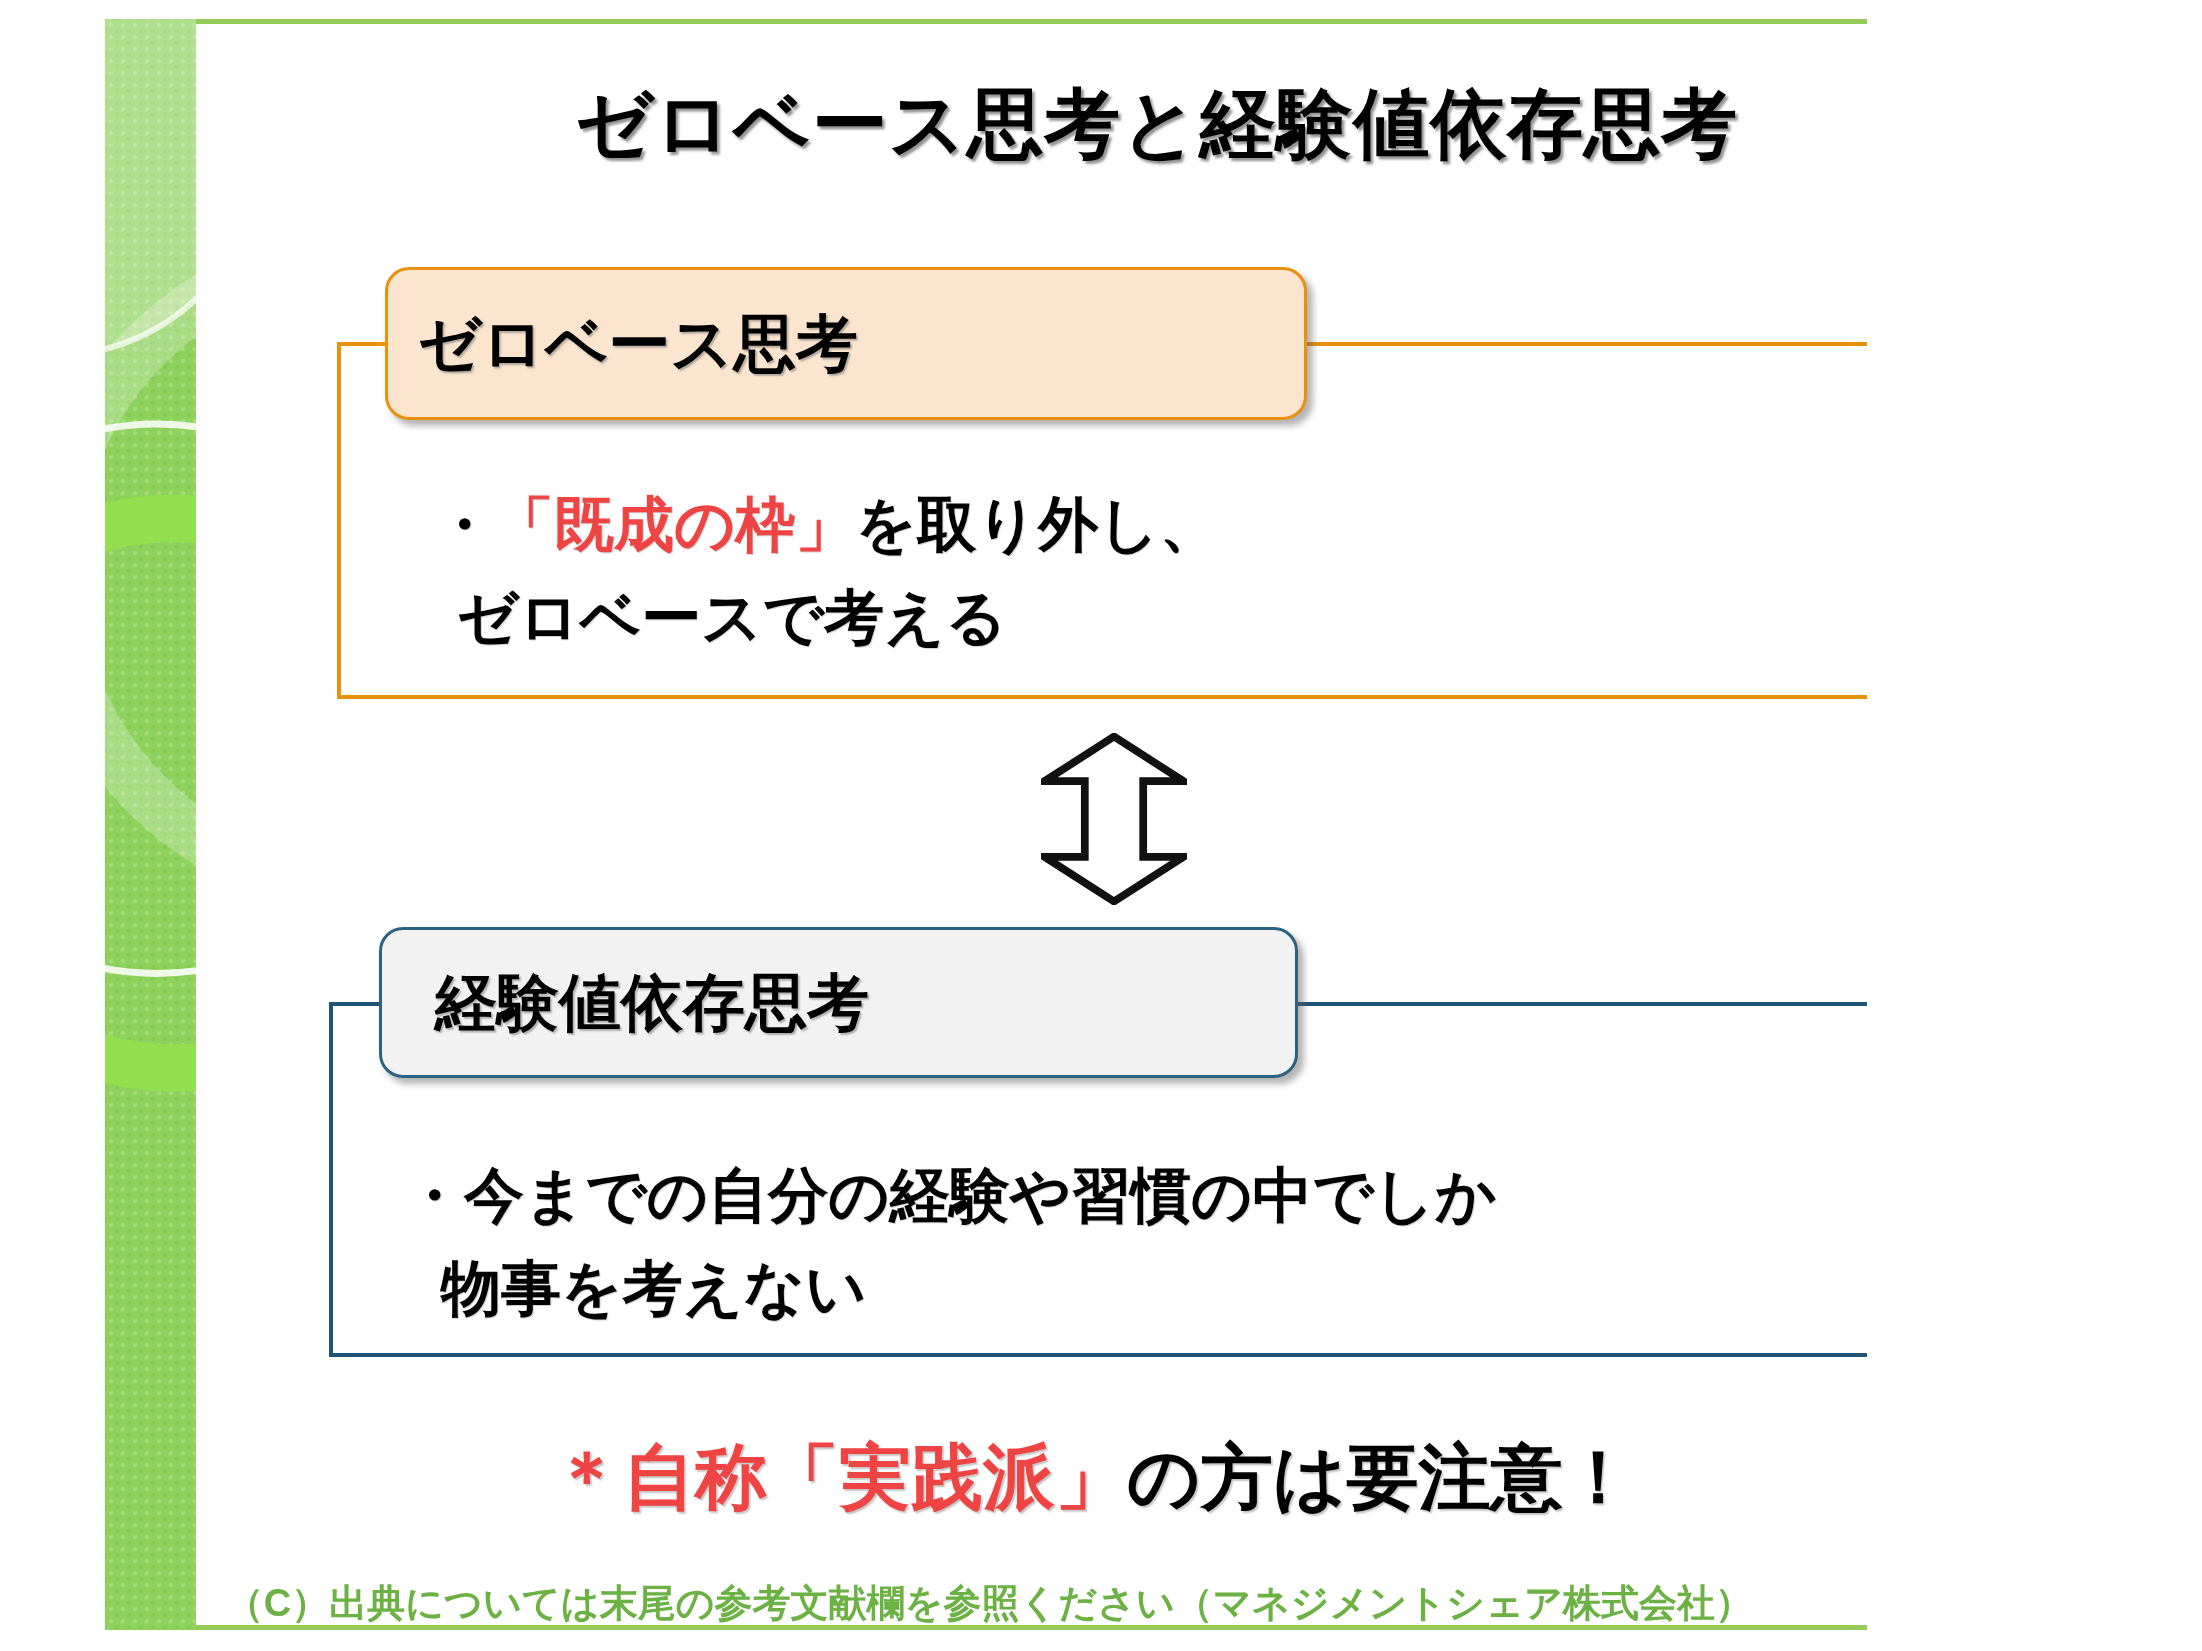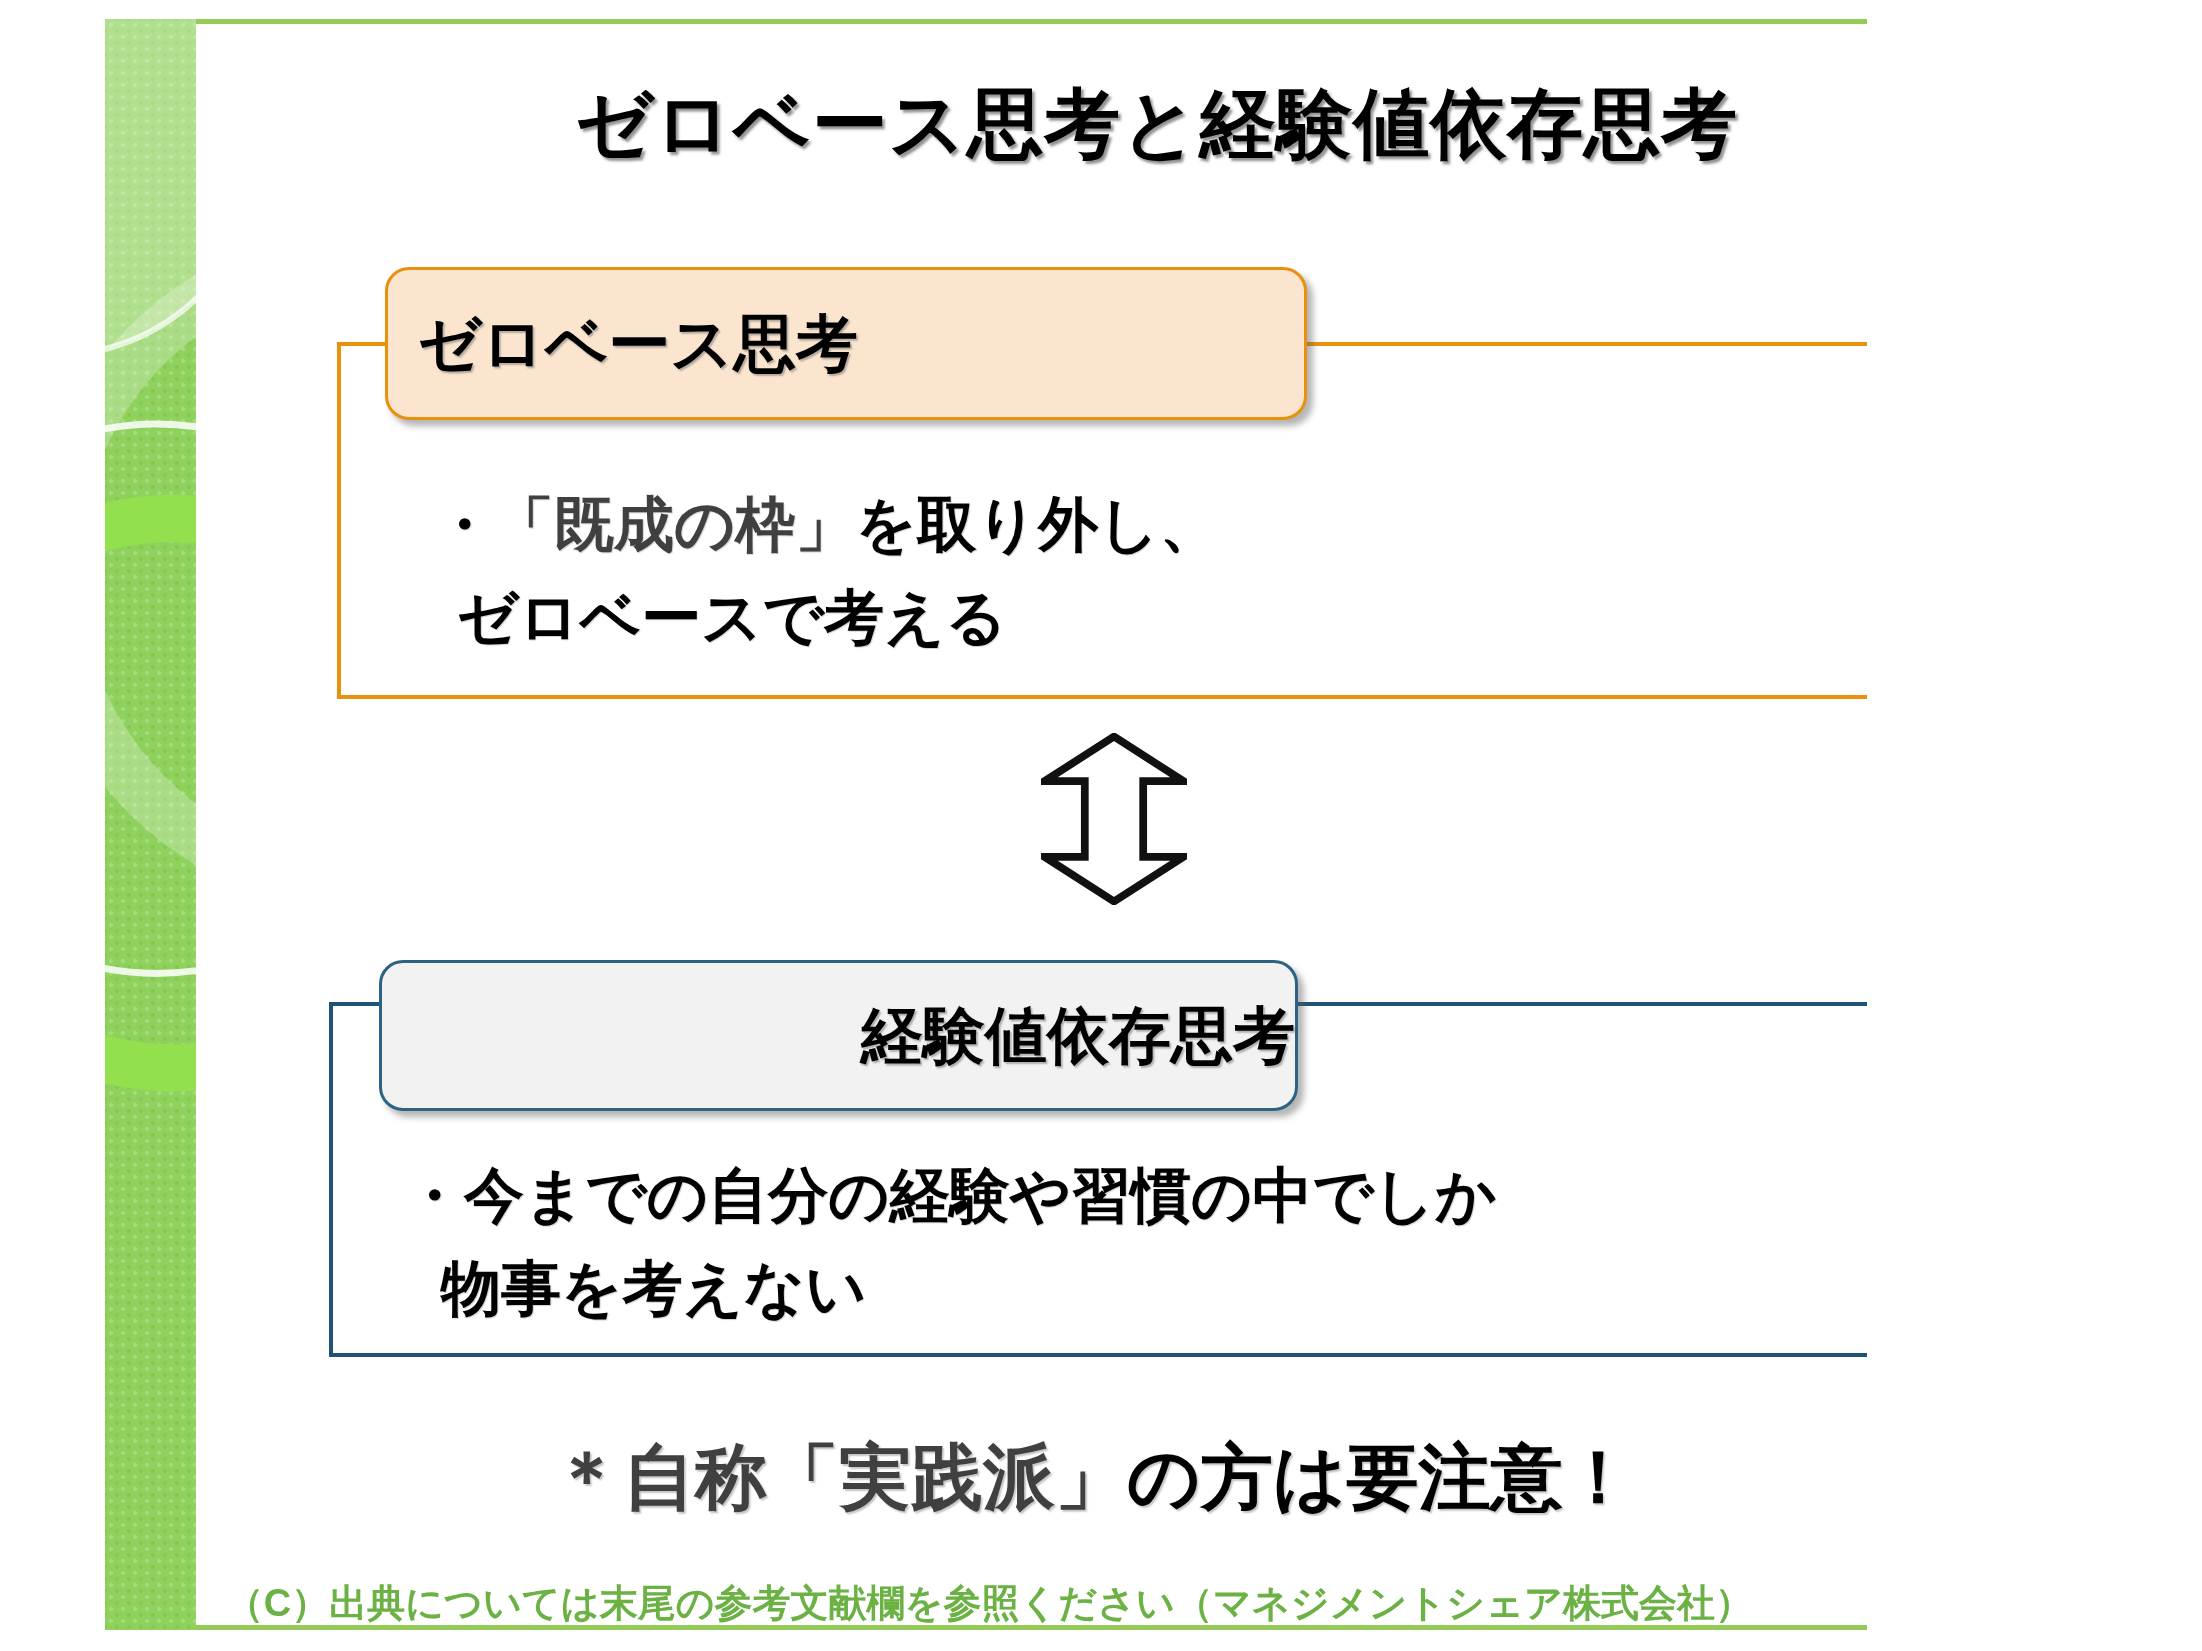--- a/index.html
+++ b/index.html
@@ -40,34 +40,34 @@
     display:flex; align-items:center; padding-left:53px;
     text-shadow:1.7px 1.7px 1.7px rgba(120,120,120,0.55);
     box-shadow:5.2px 6px 6.9px rgba(90,90,90,0.45);
     white-space:nowrap;
   }
   .header-pill.orange {
     left:385px; top:267px; width:922px; height:153px;
     background:#FCE5CF; border:3.4px solid #E8910D;padding-left:30px;
   }
   .header-pill.gray {
-    left:379px; top:960px; width:919px; height:151px;
-    background:#F2F2F2; border:3.4px solid #2E6283;justify-content:flex-end;
+    left:379px; top:927px; width:919px; height:151px;
+    background:#F2F2F2; border:3.4px solid #2E6283;
   }
 
   .box-text {
     position:absolute; z-index:2; font-size:60px; font-weight:bold; color:#000;
     line-height:93px; text-shadow:0.9px 0.9px 0.9px rgba(150,150,150,0.45);
     white-space:nowrap;
   }
   .box-text.first  { left:434px; top:478px; }
   .box-text.second { left:404px; top:1149px; }
   .box-text .indent { display:block; margin-left:23px; }
   .box-text.second .indent { margin-left:37px; }
-  .red-text { color:#404040; }
+  .red-text { color:#ef4444; }
 
   .connector-arrow { position:absolute; left:1041px; top:733px; width:146px; height:172px; z-index:2; }
 
   .warning-note {
     position:absolute; left:551px; top:1430px;
     font-size:72px; font-weight:bold; color:#000;
     text-shadow:1.7px 1.7px 1.7px rgba(150,150,150,0.55);
     white-space:nowrap;
   }
 

